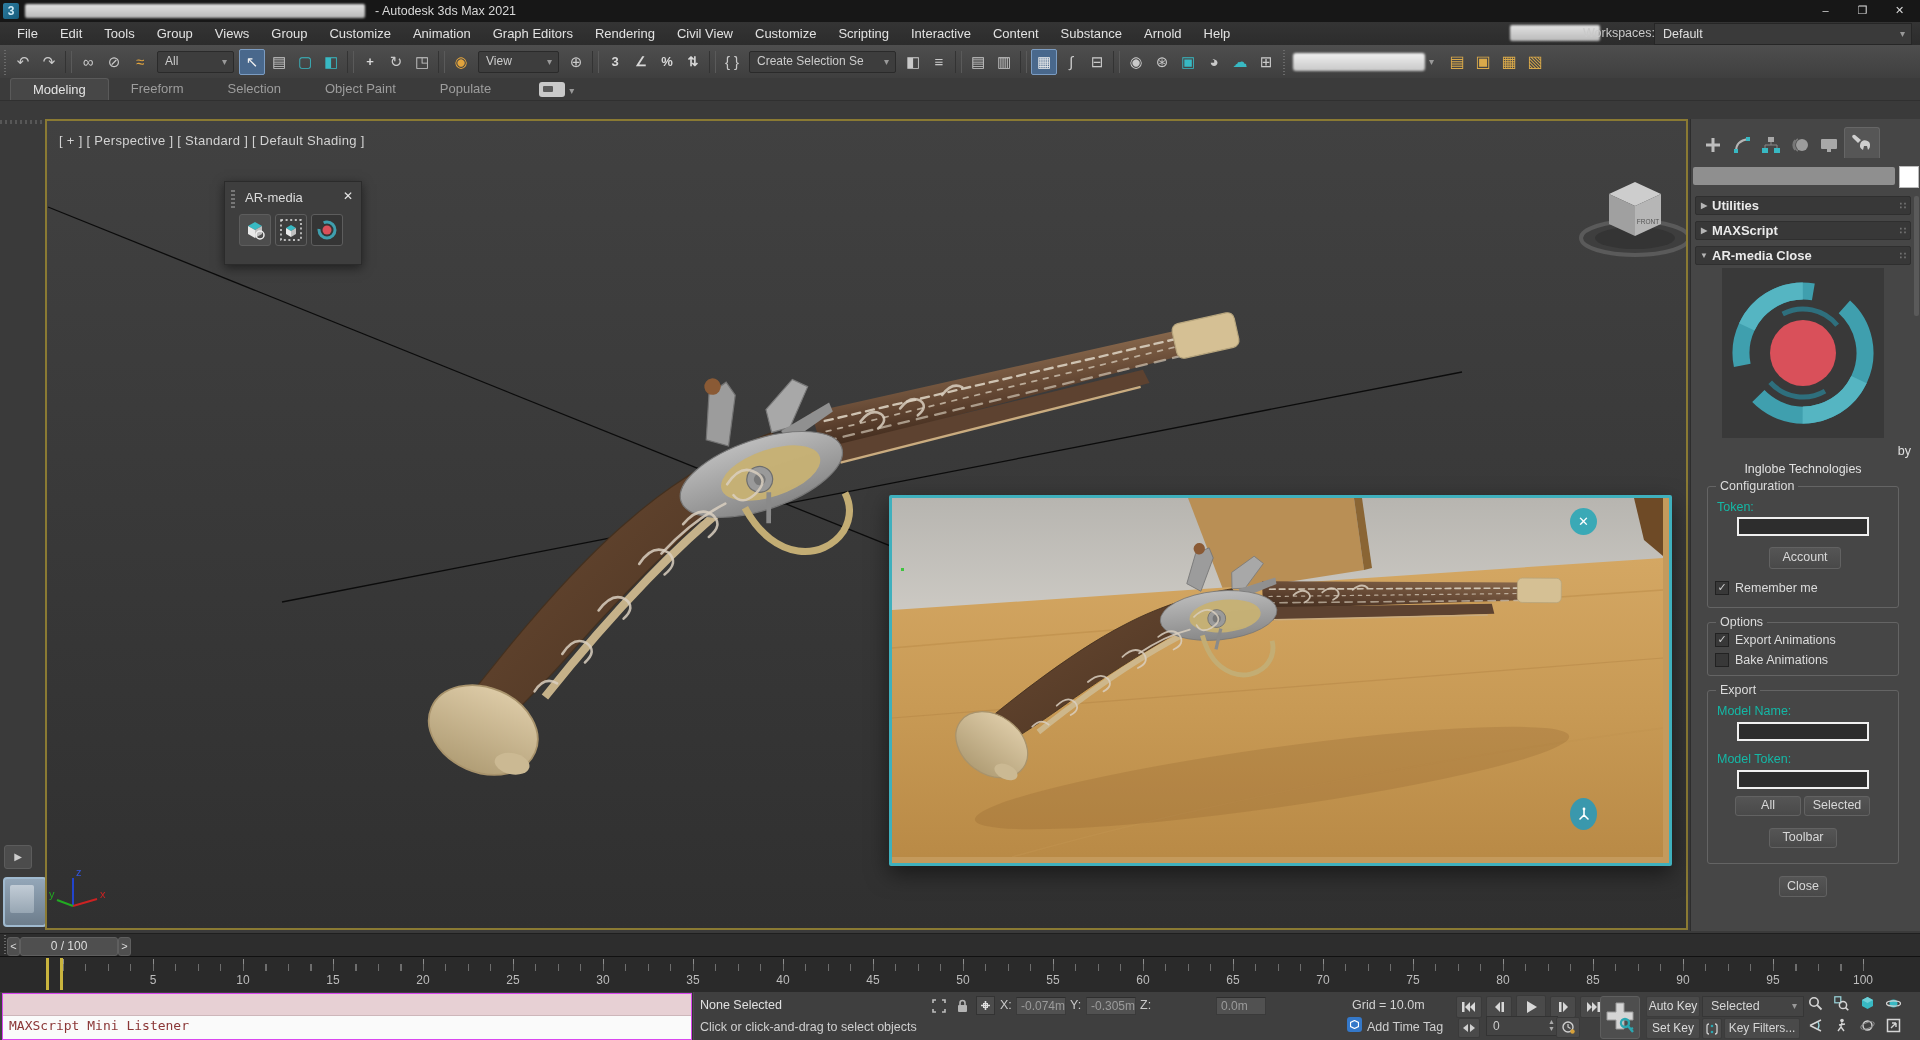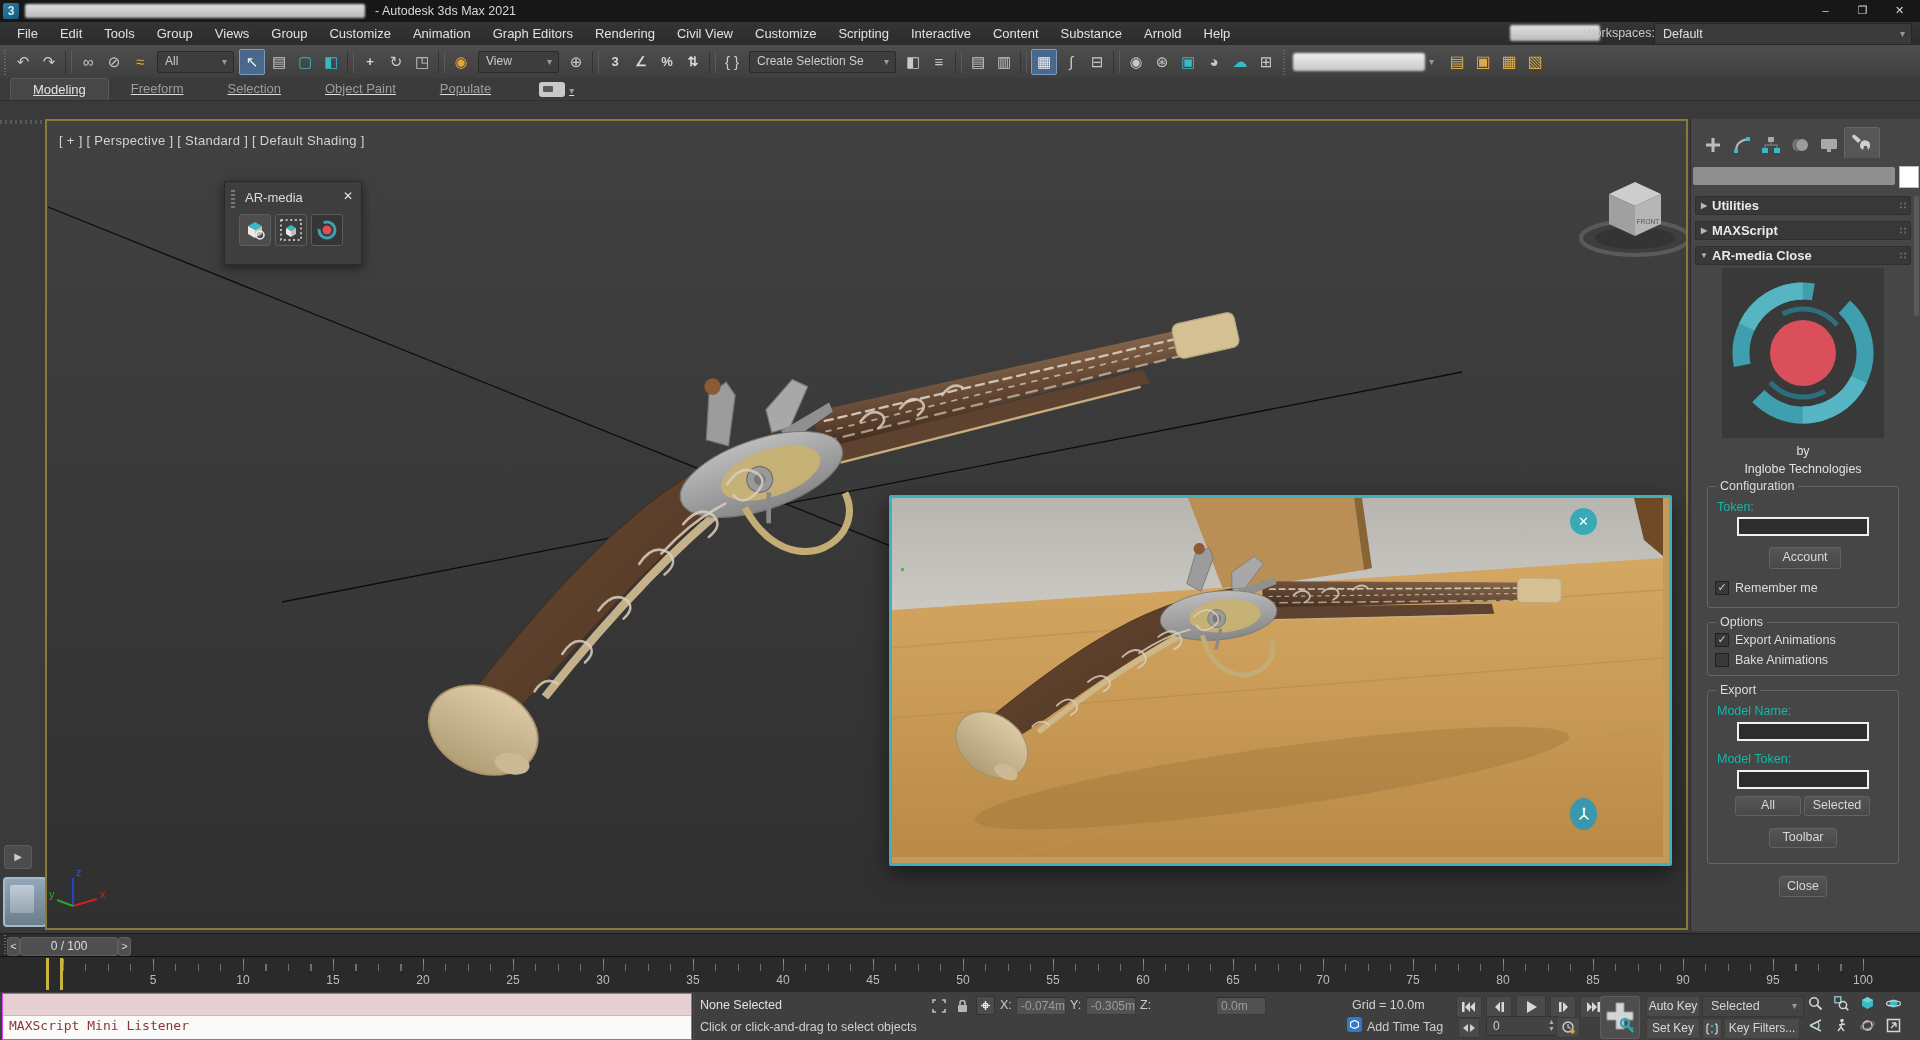--- a/index.html
+++ b/index.html
@@ -33,21 +33,21 @@
   .ti[data-kind="teal"]{color:#38b9c3;}
   .ti[data-kind="yellow"]{color:#e2a43d;}
   .ti[data-kind="gold"]{color:#d9a94a;font-size:16px;}
   .ti[data-kind="snap"]{color:#d8d8d8;font-weight:bold;font-size:13px;}
   .ti[data-kind="active"]{background:#49688c;border:1px solid #7b9cc2;color:#f0f0f0;}
   .ti[data-kind="sep"]{width:5px;margin:0 3px;border-left:1px solid #333;border-right:1px solid #5a5a5a;height:22px;border-radius:0;}
   .tb-dd{height:20px;background:#3d3d3d;border:1px solid #2a2a2a;border-radius:2px;margin:0 4px;position:relative;
          font-size:12px;color:#ccc;line-height:19px;padding:0 16px 0 7px;white-space:nowrap;}
   .searchpill{width:132px;height:18px;border-radius:3px;margin:0 4px;background:linear-gradient(#f0f0f0,#c8c8c8);filter:blur(1.2px);}
   
-  .ribbonrow{left:0;top:78px;width:1920px;height:22px;background:#3b3b3b;border-bottom:1px solid #303030;display:flex;align-items:flex-end;text-decoration:underline;}
+  .ribbonrow{left:0;top:78px;width:1920px;height:22px;background:#3b3b3b;border-bottom:1px solid #303030;display:flex;align-items:flex-end;}
   .rtabs{display:flex;margin-left:10px;}
   .rtab{padding:0 22px;font-size:13px;line-height:21px;color:#9d9d9d;}
   .rtab[data-active="true"]{background:#474747;border:1px solid #5a5a5a;border-bottom:none;color:#e4e4e4;border-radius:3px 3px 0 0;}
   .ribcfg{width:26px;height:15px;margin-left:26px;margin-bottom:3px;background:#c9c9c9;border-radius:3px;position:relative;}
   .ribcfg:after{content:"";position:absolute;left:4px;top:4px;width:10px;height:6px;background:#5a5a5a;border-radius:1px;}
   .subtabrow{left:0;top:100px;width:1920px;height:19px;background:#3b3b3b;border-bottom:1px solid #2d2d2d;}
   .subtab{position:absolute;left:6px;top:0;height:18px;padding:0 12px;background:#454545;border:1px solid #575757;
           font-size:13px;line-height:17px;color:#e2e2e2;}
   
   .dockdots{left:0;top:120px;width:1688px;height:4px;background-image:repeating-linear-gradient(90deg,#6b6b6b 0 2px,transparent 2px 5px);opacity:.6;}
@@ -86,21 +86,21 @@
   .cp-tab.sel{background:#565656;border:1px solid #666;border-bottom:none;border-radius:3px 3px 0 0;height:30px;width:34px;}
   .cp-field{position:absolute;left:2px;top:48px;width:202px;height:18px;background:#8f8f8f;border-radius:2px;}
   .cp-swatch{position:absolute;left:208px;top:47px;width:18px;height:20px;background:#fff;border:1px solid #bbb;}
   .rollouts{position:absolute;left:4px;top:77px;width:216px;}
   .rollout{height:17px;background:#383838;border:1px solid #2f2f2f;border-radius:2px;margin-bottom:6px;
            display:flex;align-items:center;font-size:13px;font-weight:bold;color:#eaeaea;}
   .ro-arr{width:16px;text-align:center;font-size:8px;color:#b5b5b5;}
   .ro-grip{margin-left:auto;margin-right:4px;color:#7a7a7a;font-size:10px;}
   .plugin{position:absolute;left:4px;top:145px;width:216px;height:660px;font-size:12.5px;}
   .logobox{position:absolute;left:27px;top:4px;width:162px;height:170px;background:#393939;}
-  .byline{position:absolute;left:0;top:180px;width:216px;text-align:center;color:#e0e0e0;}
+  .byline{position:absolute;left:0;top:180px;width:216px;text-align:right;color:#e0e0e0;}
   .company{position:absolute;left:0;top:198px;width:216px;text-align:center;color:#e0e0e0;}
   .gbox{position:absolute;border:1px solid #646464;border-radius:3px;}
   .gbox-label{position:absolute;top:-8px;left:8px;background:#464646;padding:0 4px;color:#dcdcdc;}
   .flabel{position:absolute;color:#14b8a6;}
   .finput{position:absolute;height:15px;background:#2d2d2d;border:2px solid #f0f0f0;}
   .btn{position:absolute;background:linear-gradient(#555,#494949);border:1px solid #626262;border-radius:3px;
        color:#d8d8d8;font-size:12.5px;text-align:center;font-family:"Liberation Sans",sans-serif;}
   .cbrow{position:absolute;display:flex;align-items:center;color:#dcdcdc;}
   .cbox{width:12px;height:12px;background:#383838;border:1px solid #222;margin-right:6px;text-align:center;
         line-height:11px;font-size:11px;color:#d0d0d0;}

